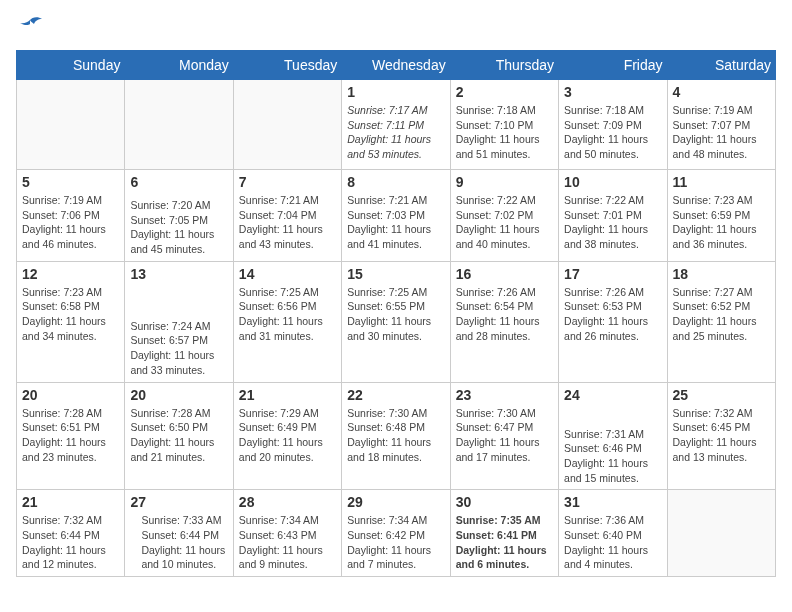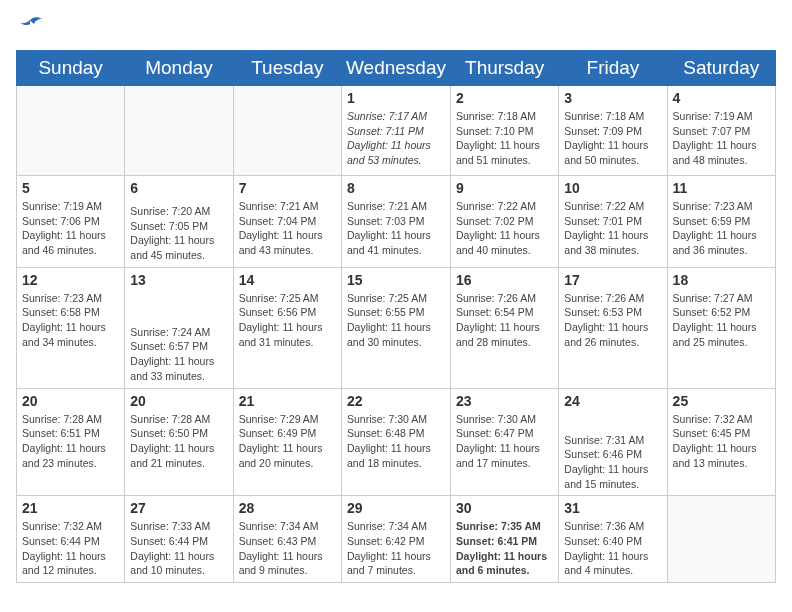--- a/index.html
+++ b/index.html
@@ -49,22 +49,22 @@
     }
     .calendar {
       width: 100%;
       border-collapse: collapse;
       font-size: 11px;
     }
     .calendar th {
       background-color: #2a6db5;
       color: #fff;
       padding: 6px 4px;
-      text-align: center;
-      font-size: 19px;
+      text-align: right;
+      font-size: 14px;
       font-weight: normal;
       border: 1px solid #2a6db5;
     }
     .calendar td {
       border: 1px solid #ccc;
       vertical-align: top;
       padding: 4px 5px;
       width: calc(100% / 7);
       height: 90px;
       background: #fff;
@@ -282,21 +282,21 @@
       </tr>
       <tr class="last-row">
         <td>
           <div class="day-number">21</div>
           <div class="day-info" style="white-space: pre-line;">Sunrise: 7:32 AM
 Sunset: 6:44 PM
 Daylight: 11 hours and 12 minutes.</div>
         </td>
         <td>
           <div class="day-number">27</div>
-          <div class="day-info" style="white-space: pre-line;">Sunrise: 7:33 AM
+          <div class="day-info" style="white-space: pre-line; margin-left: 11px;">Sunrise: 7:33 AM
 Sunset: 6:44 PM
 Daylight: 11 hours and 10 minutes.</div>
         </td>
         <td>
           <div class="day-number">28</div>
           <div class="day-info" style="white-space: pre-line;">Sunrise: 7:34 AM
 Sunset: 6:43 PM
 Daylight: 11 hours and 9 minutes.</div>
         </td>
         <td>

